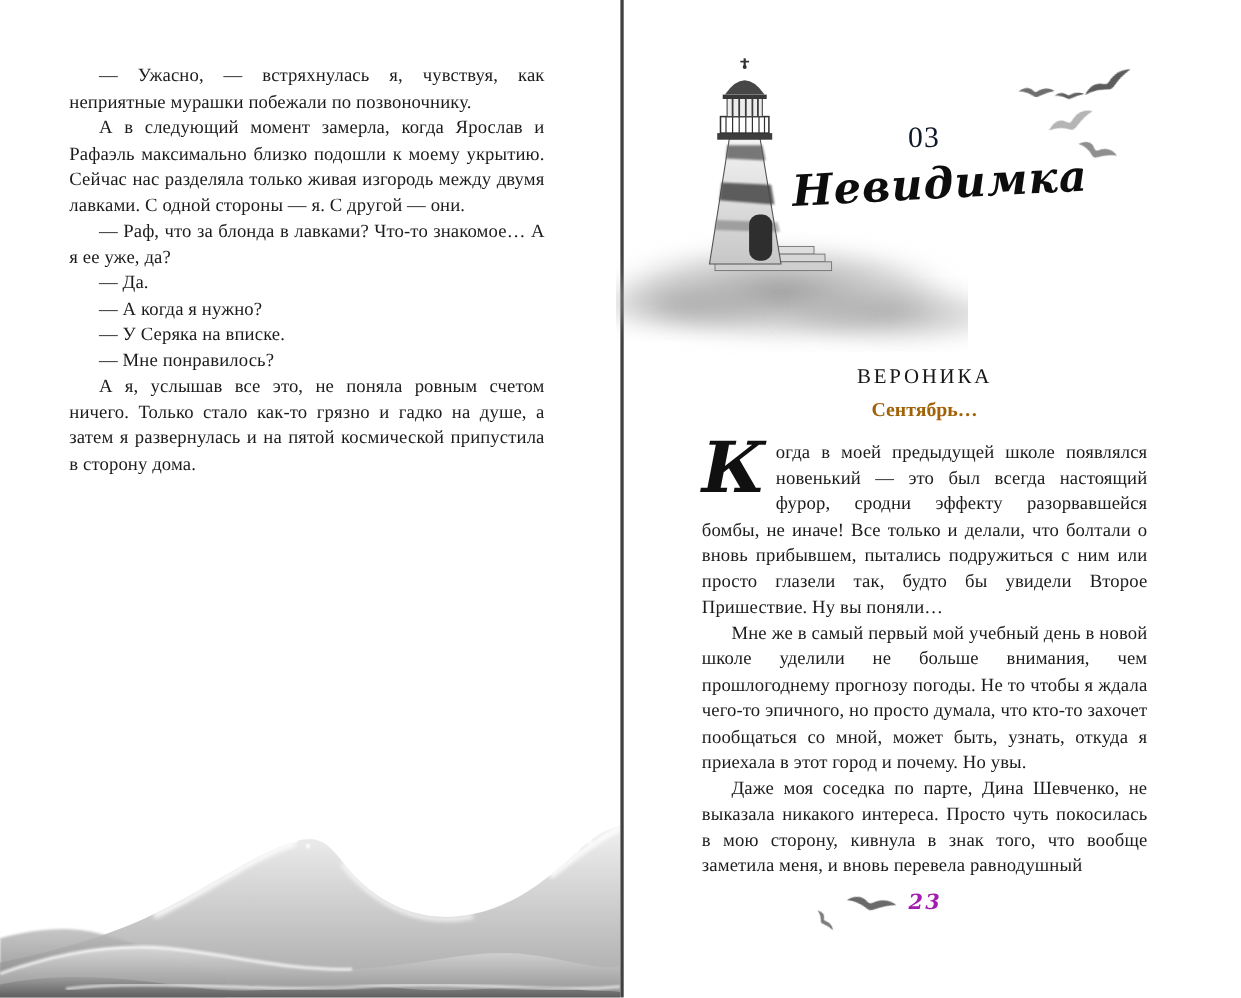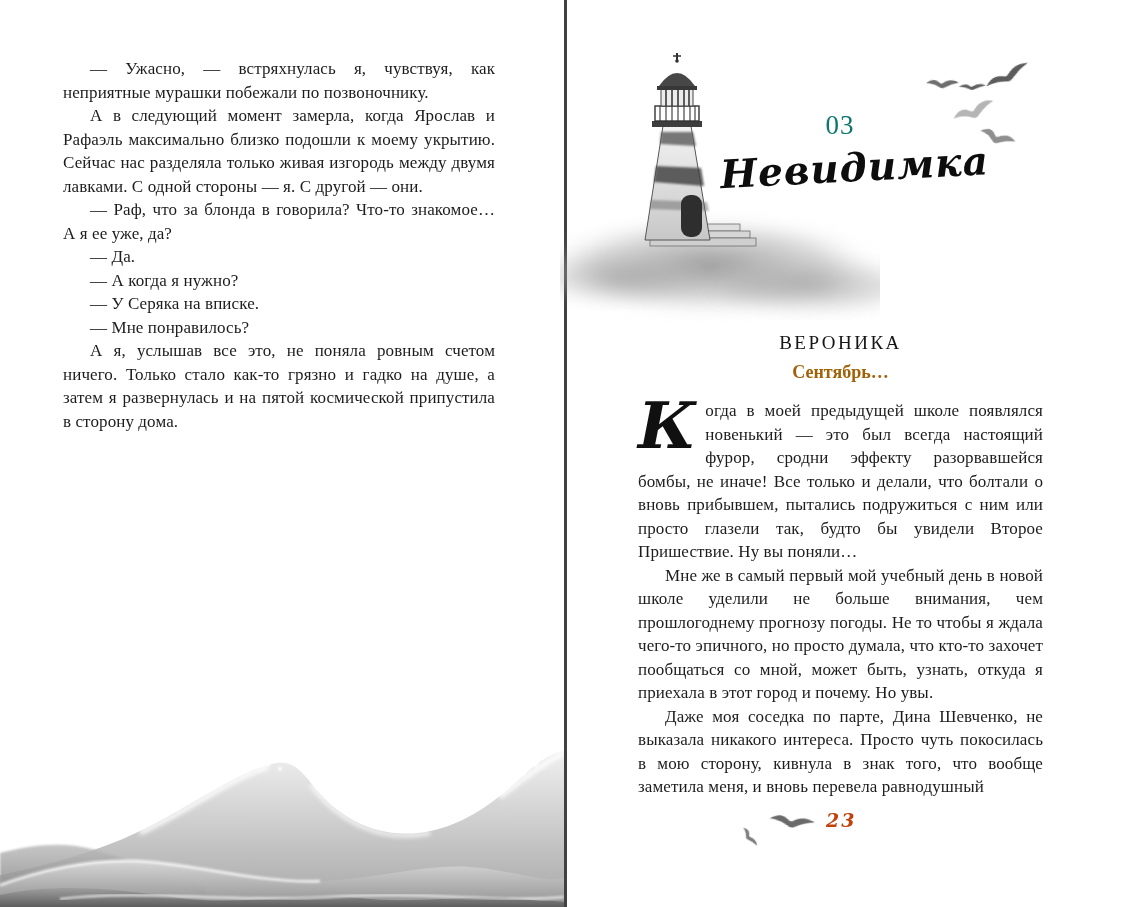--- a/index.html
+++ b/index.html
@@ -11,46 +11,46 @@
   .text-block{position:absolute;text-align:justify;font-size:17px;line-height:23.5px;letter-spacing:0.1px;}
   .left-text{left:63px;top:57px;width:432px;}
   .right-text{left:638px;top:399px;width:405px;}
   .para{margin:0;text-indent:27px;}
   .para.no-indent{text-indent:0;}
   .dropcap{
     float:left;font-family:"DejaVu Serif",serif;font-style:italic;font-weight:bold;
     font-size:64px;line-height:48px;padding:3px 9px 0 0;color:#101010;
   }
   .chapter-head{position:absolute;left:720px;top:110px;width:240px;text-align:center;}
-  .chapter-number{font-size:27px;letter-spacing:1px;color:#0f766e;}
+  .chapter-number{font-size:27px;letter-spacing:1px;color:#0f172a;}
   .chapter-title{
     font-family:"DejaVu Serif",serif;font-style:italic;font-weight:bold;font-size:39px;
     transform:rotate(-3deg);margin-top:4px;color:#0d0d0d;letter-spacing:1px;
   }
   .pov{position:absolute;left:638px;top:332px;width:405px;text-align:center;font-size:19px;letter-spacing:2.5px;color:#161616;}
   .dateline{position:absolute;left:638px;top:362px;width:405px;text-align:center;font-size:18px;font-weight:bold;color:#a16207;}
   .page-number{
     position:absolute;left:826px;top:809px;font-family:"DejaVu Serif",serif;
-    font-weight:bold;font-style:italic;font-size:19px;letter-spacing:2px;color:#c2410c;
+    font-weight:bold;font-style:italic;font-size:19px;letter-spacing:2px;color:#a21caf;
   }
   .waves-svg{position:absolute;left:0;top:735px;}
   .lighthouse-svg{position:absolute;left:560px;top:48px;}
   .gulls-svg{position:absolute;left:915px;top:50px;}
   .footer-birds-svg{position:absolute;left:736px;top:797px;}
 </style>
 </head>
 <body>
 
 <div class="spread">
 
   <div>
     <div class="text-block left-text">
       <p class="para">— Ужасно, — встряхнулась я, чувствуя, как неприятные мурашки побежали по позвоночнику.</p>
       <p class="para">А в следующий момент замерла, когда Ярослав и Рафаэль максимально близко подошли к моему укрытию. Сейчас нас разделяла только живая изгородь между двумя лавками. С одной стороны — я. С другой — они.</p>
-      <p class="para">— Раф, что за блонда в говорила? Что-то знакомое… А я ее уже, да?</p>
+      <p class="para">— Раф, что за блонда в лавками? Что-то знакомое… А я ее уже, да?</p>
       <p class="para">— Да.</p>
       <p class="para">— А когда я нужно?</p>
       <p class="para">— У Серяка на вписке.</p>
       <p class="para">— Мне понравилось?</p>
       <p class="para">А я, услышав все это, не поняла ровным счетом ничего. Только стало как-то грязно и гадко на душе, а затем я развернулась и на пятой космической припустила в сторону дома.</p>
     </div>
 
     <svg class="waves-svg" width="564" height="172" viewBox="0 0 564 172">
       <defs>
         <linearGradient id="gBack" x1="0" y1="0" x2="0" y2="1">

